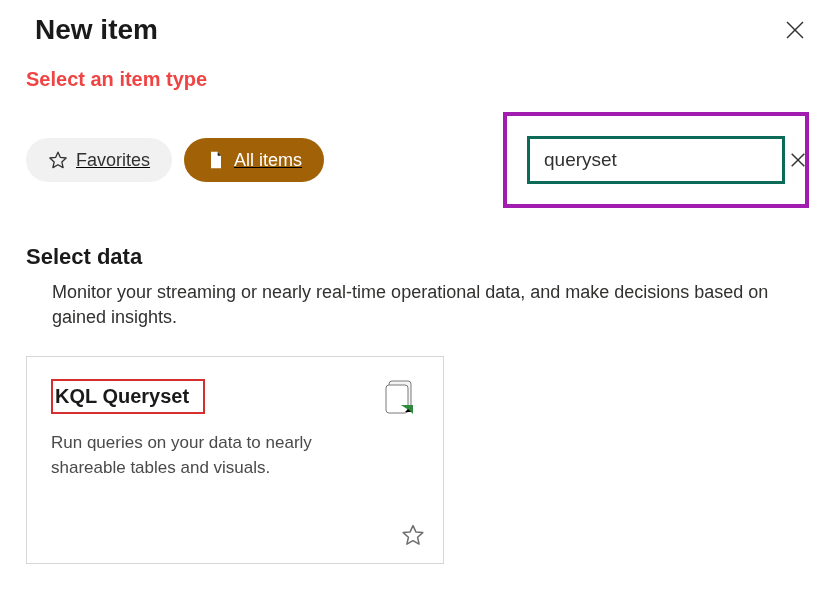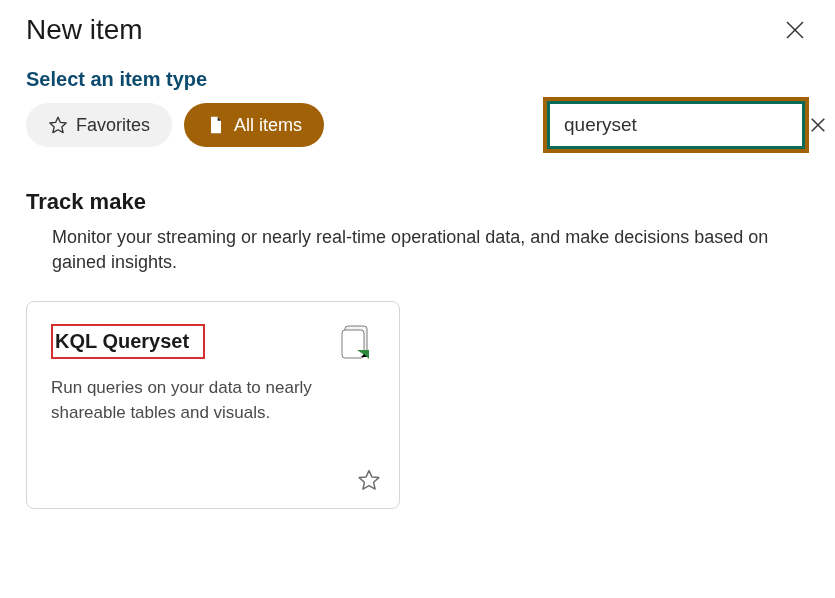--- a/index.html
+++ b/index.html
@@ -1,39 +1,39 @@
 <!DOCTYPE html>
 <html><head>
   <meta charset="utf-8">
   <style>
     * { box-sizing: border-box; margin: 0; padding: 0; font-family: "Segoe UI", -apple-system, sans-serif; }
     body { width: 835px; height: 598px; background: #fff; padding: 14px 26px; position: relative; }
 
     .header-row { display: flex; justify-content: space-between; align-items: center; margin-bottom: 22px; }
-    .dialog-title { font-size: 28px; font-weight: 400; color: #1a1a1a; }
+    .dialog-title { font-size: 28px; font-weight: 700; color: #1a1a1a; margin-left: 9px; }
     .close-btn { width: 28px; height: 28px; cursor: pointer; display: flex; align-items: center; justify-content: center; color: #323130; }
 
-    .section-label { font-size: 20px; font-weight: 600; color: #0c4a6e; margin-bottom: 6px; }
+    .section-label { font-size: 20px; font-weight: 600; color: #ef4444; margin-bottom: 21px; }
 
     .controls-row { display: flex; justify-content: space-between; align-items: center; margin-bottom: 36px; }
-    .pills { display: flex; gap: 12px; }
+    .pills { display: flex; gap: 12px; text-decoration: underline; }
 
     .pill { display: inline-flex; align-items: center; gap: 8px; height: 44px; padding: 0 22px; border-radius: 24px; font-size: 18px; font-weight: 500; cursor: pointer; border: none; }
     .pill.light { background: #f1f1f1; color: #323130; }
     .pill.dark  { background: #a16207; color: #fff; }
 
-    .search-wrap { position: relative; border: 4px solid #a16207; background: #fff; padding: 0; }
+    .search-wrap { position: relative; border: 4px solid #a21caf; background: #fff; padding: 20px; }
     .search-inner { display: flex; align-items: center; border: 3px solid #0c6b58; height: 48px; width: 258px; padding: 0 10px 0 14px; }
     .search-inner input { flex: 1; border: none; outline: none; font-size: 19px; color: #323130; background: transparent; }
     .clear-btn { width: 22px; height: 22px; display: flex; align-items: center; justify-content: center; cursor: pointer; color: #323130; }
 
     .category-title { font-size: 22px; font-weight: 600; color: #1a1a1a; margin-bottom: 10px; }
     .category-desc  { font-size: 18px; color: #323130; max-width: 740px; line-height: 1.4; margin-bottom: 26px; margin-left: 26px; }
 
-    .card { position: relative; width: 374px; border: 1px solid #d6d6d6; border-radius: 8px; padding: 22px 24px 24px; min-height: 208px; }
+    .card { position: relative; width: 418px; border: 1px solid #d6d6d6; border-radius: 0; padding: 22px 24px 24px; min-height: 208px; }
     .card-head { display: flex; justify-content: space-between; align-items: flex-start; gap: 12px; }
     .card-title-wrap { border: 2px solid #d62f2f; padding: 4px 14px 4px 2px; }
     .card-title { font-size: 20px; font-weight: 600; color: #1a1a1a; }
     .card-desc { margin-top: 16px; font-size: 17px; color: #4a4a4a; max-width: 300px; line-height: 1.45; }
     .fav-btn { position: absolute; right: 18px; bottom: 16px; color: #6e6e6e; cursor: pointer; }
 
     .doc-icon { width: 36px; height: 36px; position: relative; flex-shrink:0; }
     svg { display: block; }
   </style>
 </head>
@@ -74,21 +74,21 @@
       <div class="clear-btn">
         <svg width="18" height="18" viewBox="0 0 20 20">
             <line x1="3" y1="3" x2="17" y2="17" stroke="currentColor" stroke-width="1.6"></line>
             <line x1="17" y1="3" x2="3" y2="17" stroke="currentColor" stroke-width="1.6"></line>
           </svg>
       </div>
     </div>
   </div>
 </div>
 
-<div class="category-title">Track make</div>
+<div class="category-title">Select data</div>
 <div class="category-desc">Monitor your streaming or nearly real-time operational data, and make decisions based on gained insights.</div>
 
 <div class="card">
   <div class="card-head">
     <div class="card-title-wrap">
       <div class="card-title">KQL Queryset</div>
     </div>
     <div class="doc-icon">
       <svg width="36" height="36" viewBox="0 0 36 36">
         <rect x="6" y="2" width="22" height="28" rx="3" fill="#f4f4f4" stroke="#7a7a7a" stroke-width="1"></rect>

